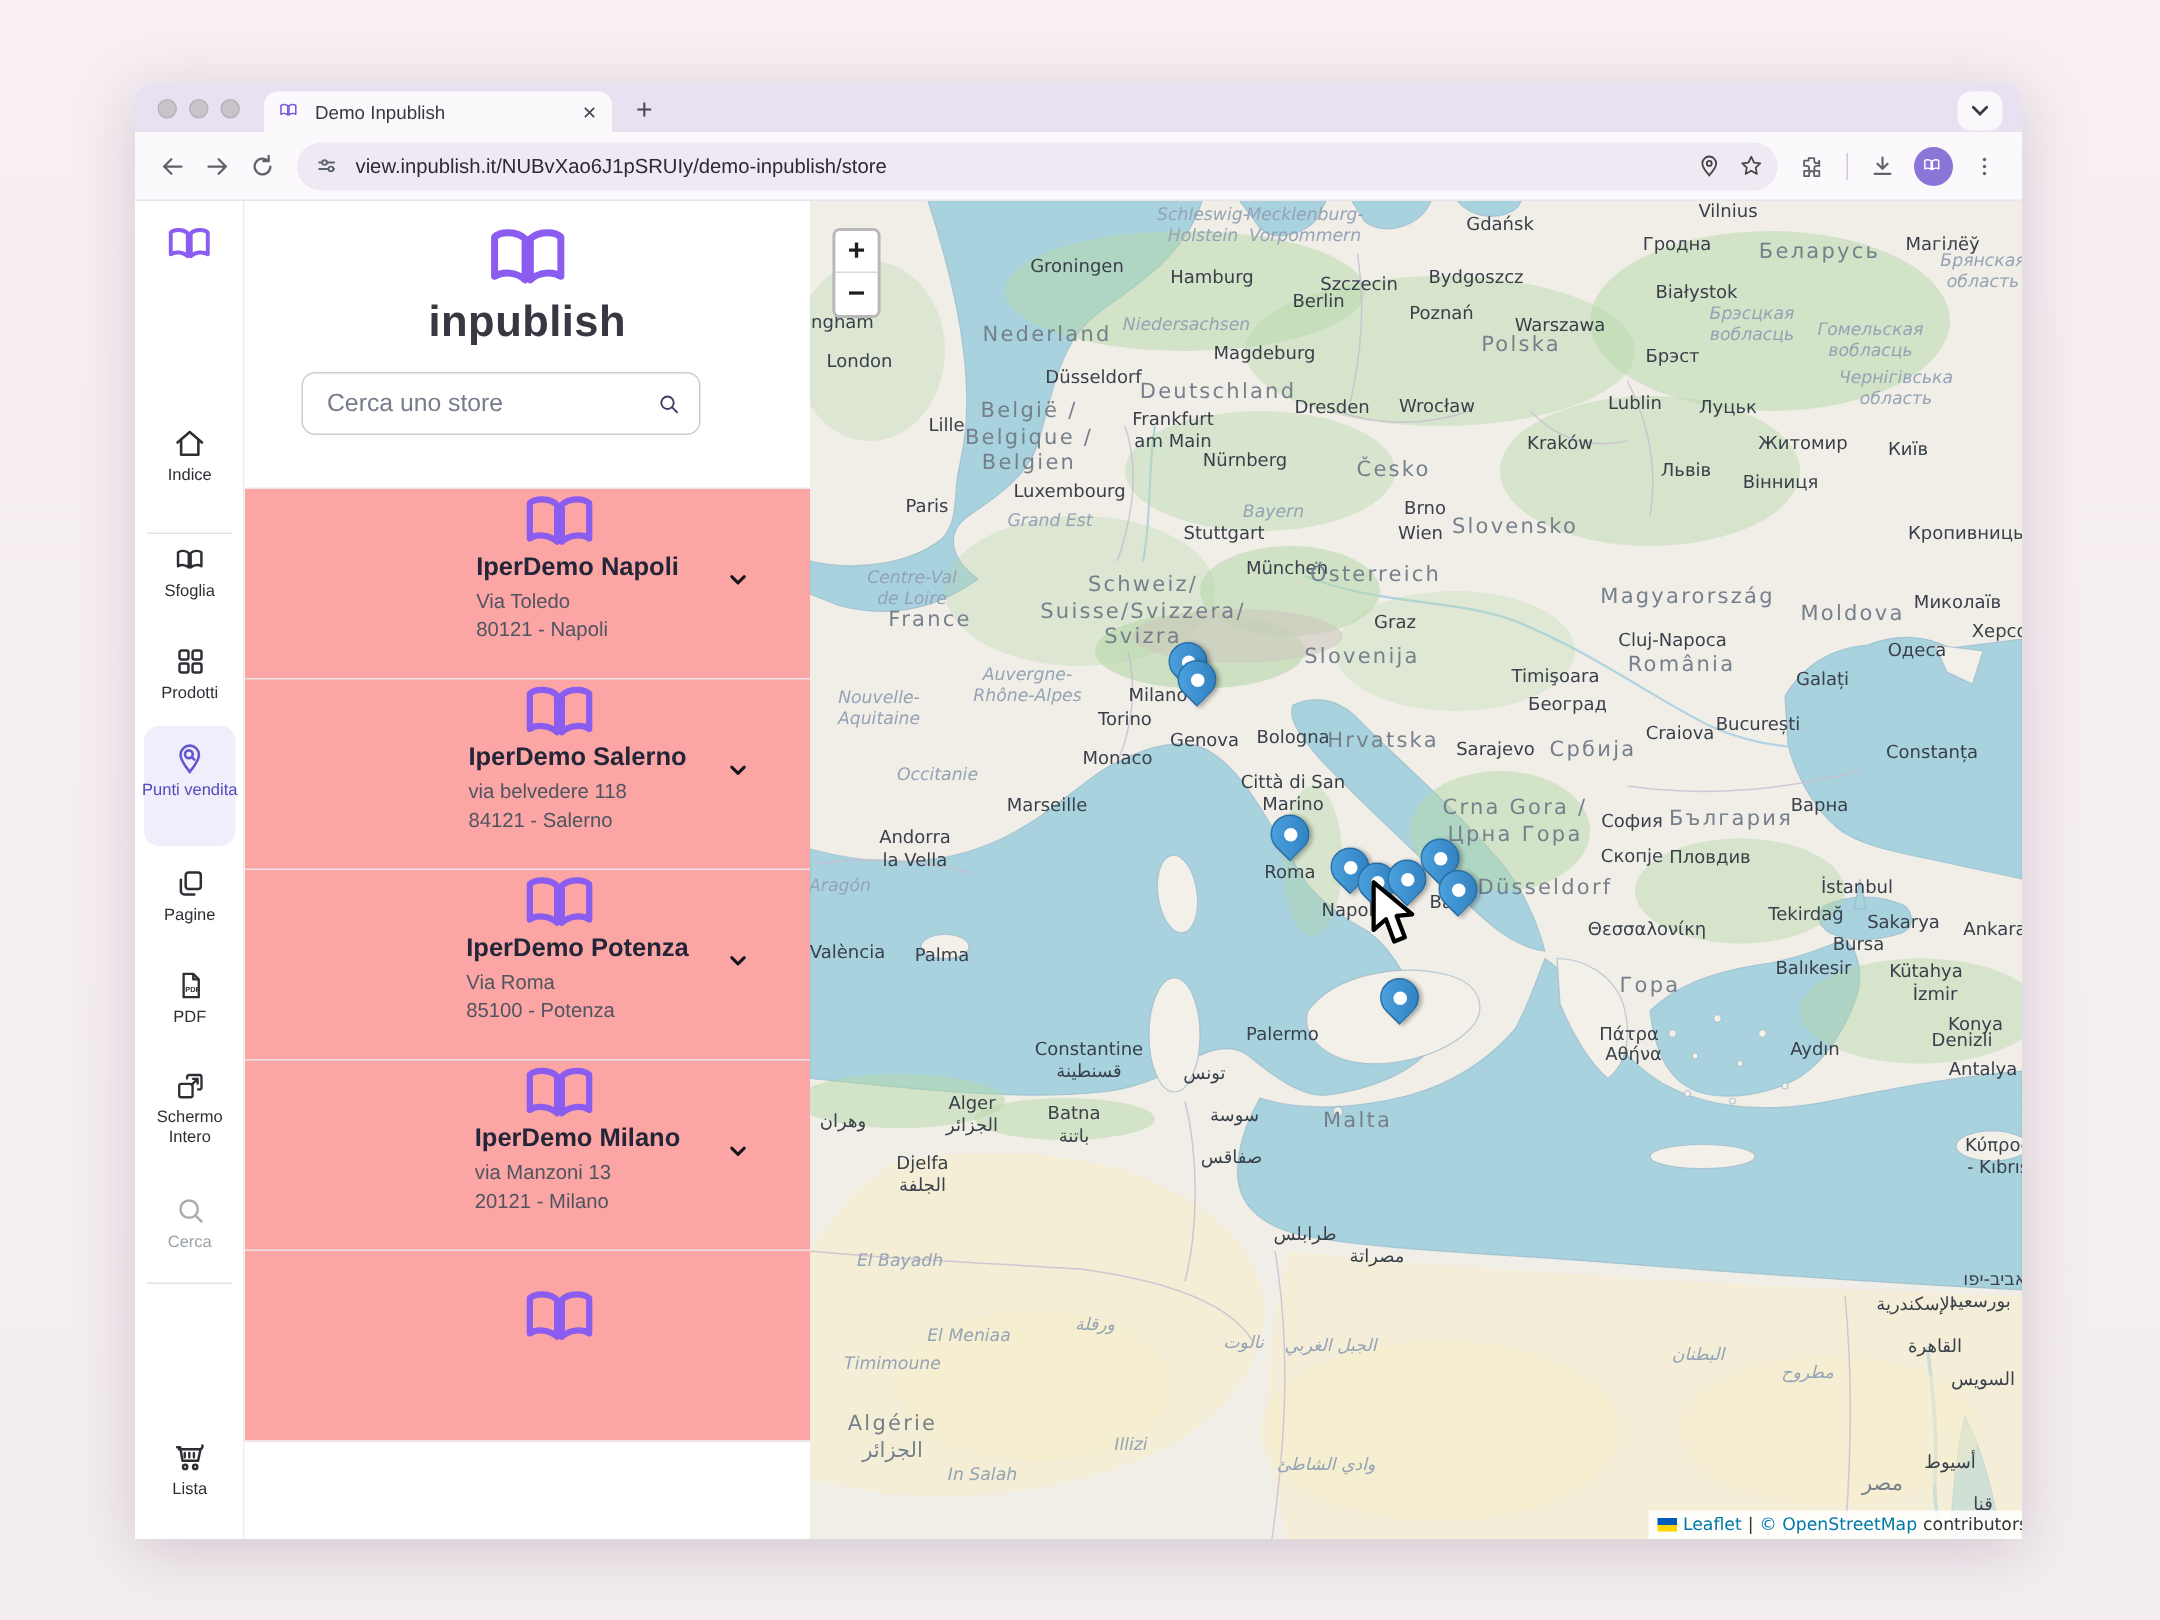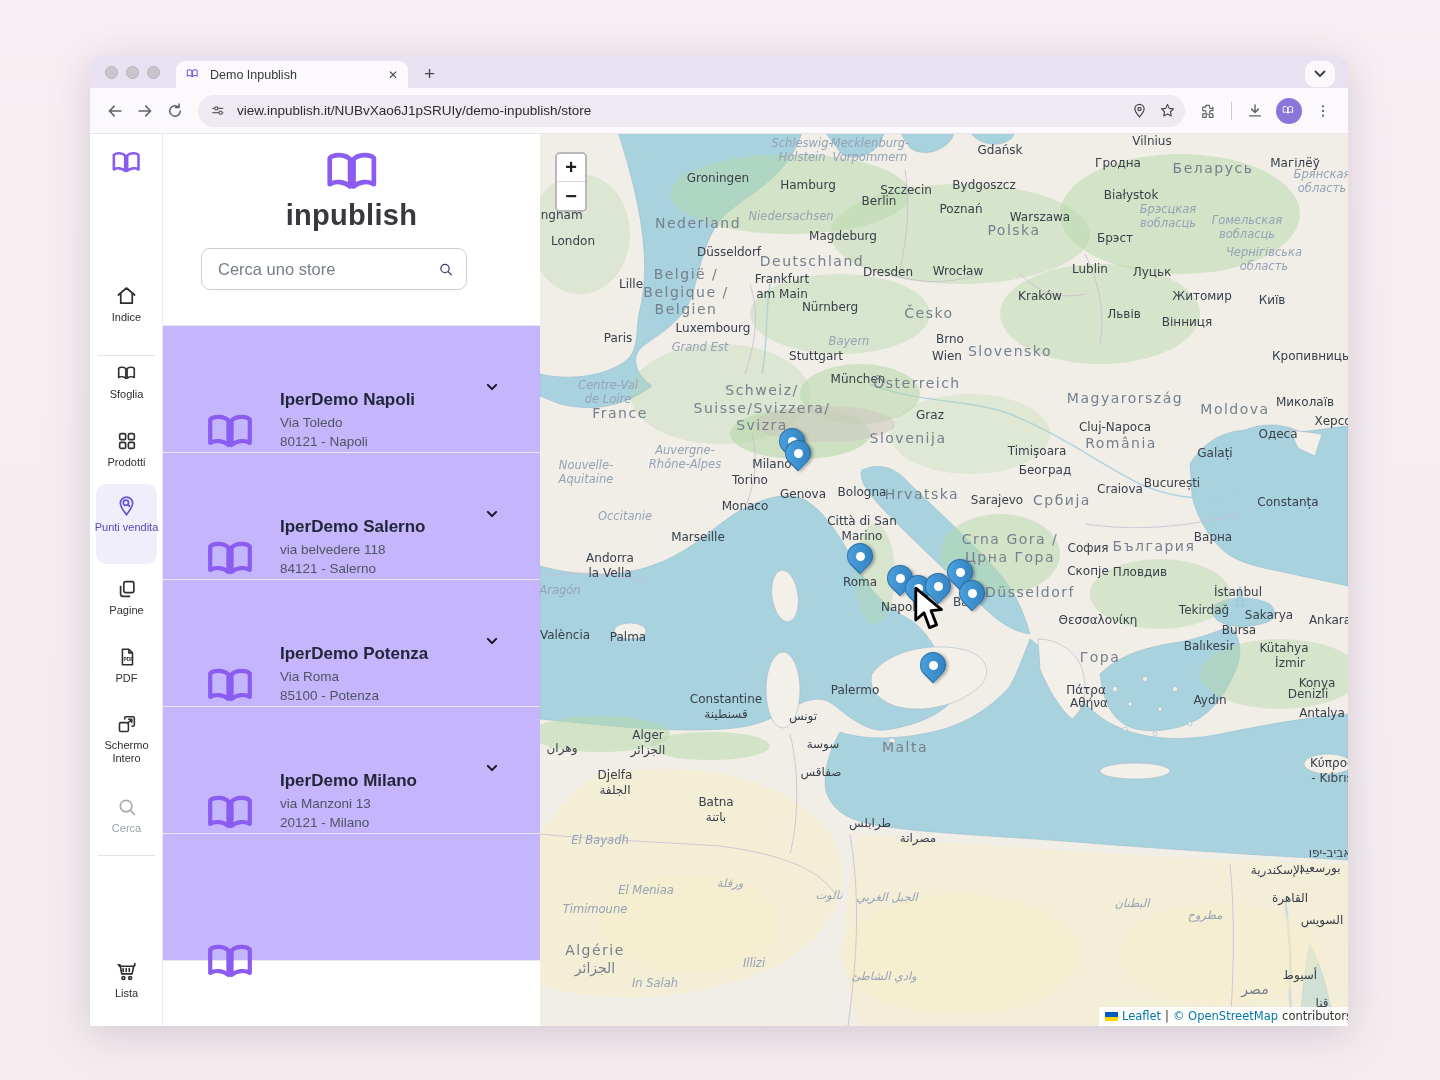--- a/index.html
+++ b/index.html
@@ -50,22 +50,22 @@
   
   .panel { width:377px; flex:none; background:#fff; position:relative; overflow:hidden; }
   .logo-wrap { position:absolute; top:12px; left:0; width:100%; display:flex; flex-direction:column; align-items:center; }
   .logo-text { font-size:29px; font-weight:600; color:#3a3742; letter-spacing:.3px; margin-top:1px; }
   .searchbox { position:absolute; top:114px; left:38px; width:266px; height:42px;
     border:1px solid #c9ced7; border-radius:9px; display:flex; align-items:center; padding:0 12px 0 16px; background:#fff; }
   .searchbox input { border:none; outline:none; flex:1; font-size:16.5px; color:#333;
     font-family:"Liberation Sans",sans-serif; background:transparent; }
   .searchbox input::placeholder { color:#767d8b; }
   .store-list { position:absolute; top:191px; left:0; right:0; bottom:0; border-top:1px solid #e9e7ec; overflow:hidden; }
-  .store-item { height:127px; border-bottom:1px solid #e9e7ec; display:flex; align-items:flex-end;
-    padding-left:42px; position:relative; background:#c4b5fd; }
+  .store-item { height:127px; border-bottom:1px solid #e9e7ec; display:flex; align-items:center;
+    padding-left:42px; position:relative; background:#fca5a5;flex-direction:column; }
   .s-text { margin-left:25px; }
   .s-name { font-size:17px; font-weight:700; color:#232638; margin-bottom:4px; }
   .s-addr, .s-cap { font-size:13.5px; color:#4f5560; line-height:1.4; }
   .s-chevron { position:absolute; right:38px; top:50%; transform:translateY(-50%); }
 
   
   .map { flex:1; position:relative; overflow:hidden; background:#f1eee8; }
   .map svg.basemap { position:absolute; left:0; top:0; }
   .mlabel { position:absolute; transform:translate(-50%,-50%); white-space:pre; text-align:center;
     font-family:"DejaVu Sans",sans-serif; z-index:10; line-height:1.25; }
@@ -615,21 +615,21 @@
           <span class="mlabel ci" style="left: 768px; top: 560px;">Denizli</span>
           <span class="mlabel ci" style="left: 782px; top: 579px;">Antalya</span>
           <span class="mlabel ci" style="left: 792px; top: 637px;">Κύπρος
 - Kıbrıs</span>
           <span class="mlabel co" style="left: 365px; top: 614px;">Malta</span>
           <span class="mlabel ci" style="left: 186px; top: 573px;">Constantine
 قسنطينة</span>
           <span class="mlabel ci" style="left: 108px; top: 609px;">Alger
 الجزائر</span>
           <span class="mlabel ci" style="left: 22px; top: 614px;">وهران</span>
-          <span class="mlabel ci" style="left: 176px; top: 676px;">Batna
+          <span class="mlabel ci" style="left: 176px; top: 616px;">Batna
 باتنة</span>
           <span class="mlabel ci" style="left: 263px; top: 582px;">تونس</span>
           <span class="mlabel ci" style="left: 283px; top: 610px;">سوسة</span>
           <span class="mlabel ci" style="left: 281px; top: 638px;">صفاقس</span>
           <span class="mlabel ci" style="left: 75px; top: 649px;">Djelfa
 الجلفة</span>
           <span class="mlabel re" style="left: 60px; top: 706px;">El Bayadh</span>
           <span class="mlabel ci" style="left: 330px; top: 689px;">طرابلس</span>
           <span class="mlabel ci" style="left: 378px; top: 704px;">مصراتة</span>
           <span class="mlabel re" style="left: 106px; top: 756px;">El Meniaa</span>

